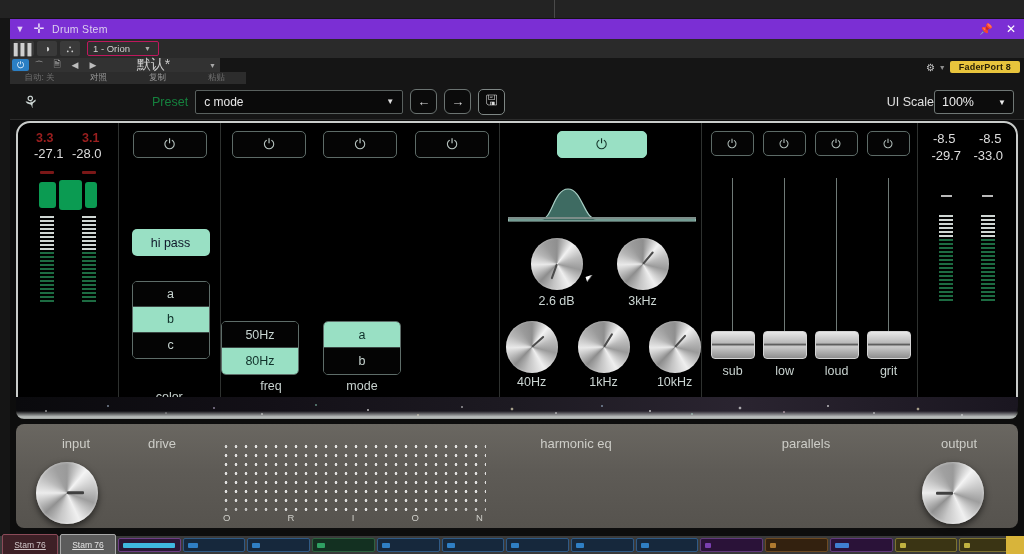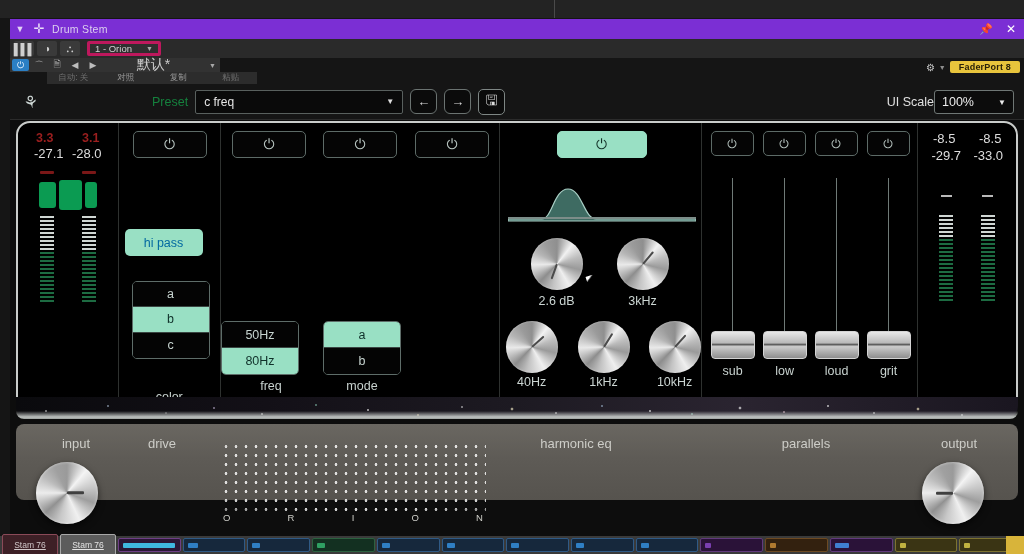--- a/index.html
+++ b/index.html
@@ -47,41 +47,41 @@
     background: #2a2a2a; display: flex; align-items: center; gap: 3px; padding-left: 4px;
   }
   .dt-btn {
     width: 20px; height: 15px; background: #3a3a3a; border-radius: 2px;
     display: flex; align-items: center; justify-content: center;
     color: #cfcfcf; font-size: 10px;
   }
   .dt-bars { letter-spacing: -1px; font-weight: bold; font-size: 11px; }
   .dt-combo {
     margin-left: 4px; height: 15px; min-width: 72px; background: #2f2f2f;
-    border: 3px solid #be185d; border-radius: 2px; color: #d2d2d2; font-size: 9.5px;
+    border: 1px solid #be185d; border-radius: 2px; color: #d2d2d2; font-size: 9.5px;
     display: flex; align-items: center; padding: 0 5px; gap: 14px;
   }
   .dt-combo .arw { font-size: 7px; color: #aaa; }
 
   
   .daw-row2 {
     position: absolute; left: 10px; top: 58px; width: 210px; height: 14px;
     background: #323232; display: flex; align-items: center; gap: 2px; padding-left: 2px;
   }
   .r2-pwr {
     width: 17px; height: 12px; background: #2b7fc4; border-radius: 2px;
     color: #eaf4ff; font-size: 9px; display: flex; align-items: center; justify-content: center;
   }
   .r2-ic { width: 16px; text-align: center; color: #bdbdbd; font-size: 9px; }
   .r2-lbl { flex: 1; text-align: center; color: #cccccc; font-size: 14px; }
   .r2-arw { width: 14px; text-align: right; color: #a8a8a8; font-size: 7px; padding-right: 4px; }
 
   .daw-row3 {
-    position: absolute; left: 10px; top: 72px; width: 210px; height: 12px;
-    background: #2c2c2c; display: flex; align-items: center; margin-left: 37px;
+    position: absolute; left: 10px; top: 72px; width: 236px; height: 12px;
+    background: #2c2c2c; display: flex; align-items: center;
   }
   .r3-cell { flex: 1; text-align: center; color: #9a9a9a; font-size: 8.5px; }
   .r3-cell.dim { color: #6f6f6f; }
 
   
   .fp-row {
     position: absolute; right: 4px; top: 60px; height: 14px;
     display: flex; align-items: center; gap: 4px;
   }
   .fp-gear { color: #c9c9c9; font-size: 10px; }
@@ -176,22 +176,22 @@
   .pwr-btn.wide { width: 90px; }
   .col-label {
     position: absolute; bottom: 7px; left: 0; width: 100%; text-align: center;
     color: #c8d2cf; font-size: 12.5px;
   }
 
   
   .color-col { width: 103px; }
   .color-col .pwr-btn { position: absolute; left: 14px; top: 8px; }
   .pill {
-    position: absolute; left: 6px; top: 106px; width: 78px; height: 27px;
-    background: #99e0c4; border-radius: 5px; color: #0369a1; font-size: 12.5px;
+    position: absolute; left: 13px; top: 106px; width: 78px; height: 27px;
+    background: #99e0c4; border-radius: 5px; color: #0f172a; font-size: 12.5px;
     display: flex; align-items: center; justify-content: center;
   }
   .seg-group {
     position: absolute; border: 1px solid #5e6d69; border-radius: 5px; overflow: hidden;
   }
   .seg {
     display: flex; align-items: center; justify-content: center;
     color: #c7d4d0; font-size: 12.5px; background: #040404;
     border-bottom: 1px solid #3a4542;
   }
@@ -300,21 +300,21 @@
       linear-gradient(90deg, #0a0a0d 0%, #131017 25%, #1d1a22 50%, #2a2430 72%, #1a1620 100%);
   }
   .photo-gloss {
     position: absolute; left: 6px; top: 327px; width: 1002px; height: 8px;
     border-radius: 0 0 13px 13px;
     background: linear-gradient(180deg, rgba(255,255,255,0) 0%, rgba(220,225,222,.85) 75%, rgba(170,175,172,.9) 100%);
   }
 
   
   .shelf {
-    position: absolute; left: 6px; top: 340px; width: 1002px; height: 76px;
+    position: absolute; left: 6px; top: 340px; width: 1002px; height: 104px;
     background: linear-gradient(180deg, #6a6761 0%, #5e5b56 45%, #56534e 100%);
     border-radius: 8px;
   }
   .shelf-label {
     position: absolute; color: #cdcdc8; font-size: 13px; top: 12px; text-align: center;
   }
   .shelf-knob {
     position: absolute; border-radius: 50%;
     background:
       conic-gradient(from 0deg,
@@ -417,21 +417,21 @@
     <div class="fp-badge">FaderPort 8</div>
   </div>
 
   <div class="plugin">
 
     <div class="plug-head">
       <div class="logo-mark">⚘</div>
       <div class="preset-wrap">
         <span class="preset-label">Preset</span>
         <div class="preset-select">
-          <span>c freq</span>
+          <span>c mode</span>
           <span class="arw">▼</span>
         </div>
         <div class="nav-btn">←</div>
         <div class="nav-btn">→</div>
         <div class="save-btn">🖫</div>
       </div>
       <div class="uiscale-wrap">
         <span class="uiscale-label">UI Scale</span>
         <div class="uiscale-select">
           <span>100%</span>

